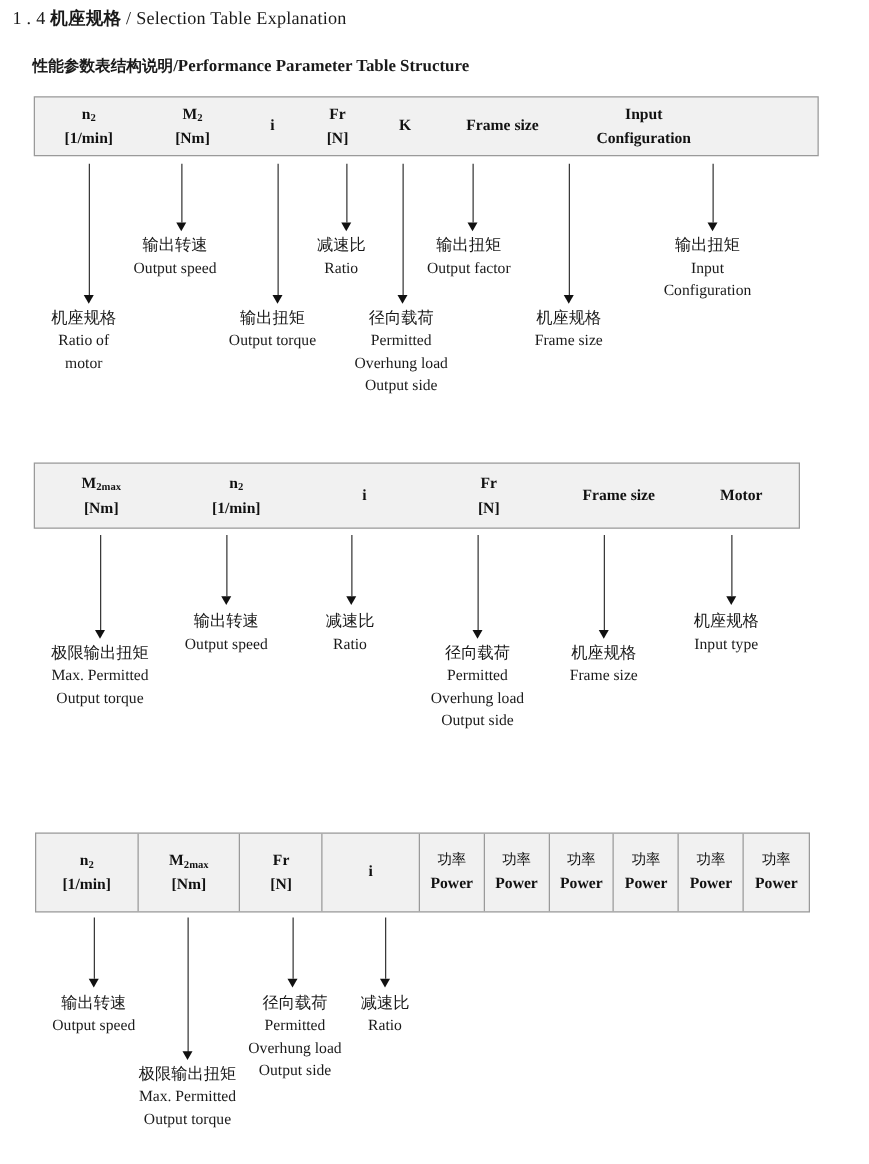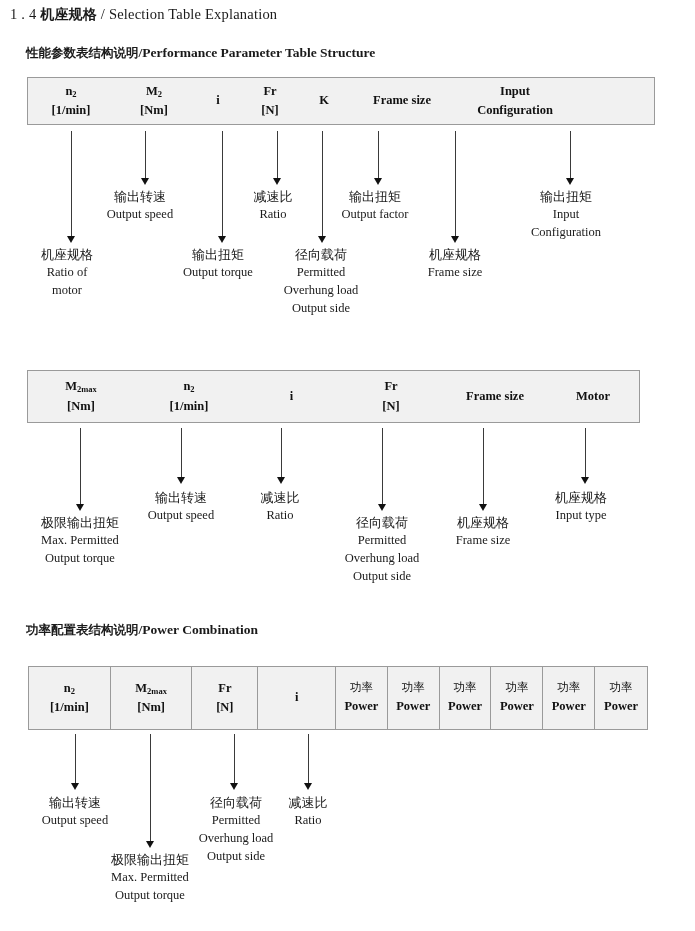--- a/index.html
+++ b/index.html
@@ -321,23 +321,20 @@
     <span class="cn">径向载荷</span>
     <span class="en">Permitted</span>
     <span class="en">Overhung load</span>
     <span class="en">Output side</span>
   </div>
   <div class="ann" style="left:434px; top:514px; width:98px;">
     <span class="cn">机座规格</span>
     <span class="en">Frame size</span>
   </div>
 
-  <div class="sub-title" style="left:26px; top:622px;">
-    <span class="cn">功率配置表结构说明</span><span class="en">/</span><span class="en">Power Combination</span>
-  </div>
 
   <div class="tbl bordered" style="left:28px; top:666px; width:620px; height:64px;">
     <div class="cell" style="width:82px;">
       <span class="l1">n<sub>2</sub></span>
       <span class="l2">[1/min]</span>
     </div>
     <div class="cell" style="width:82px;">
       <span class="l1">M<sub>2max</sub></span>
       <span class="l2">[Nm]</span>
     </div>

